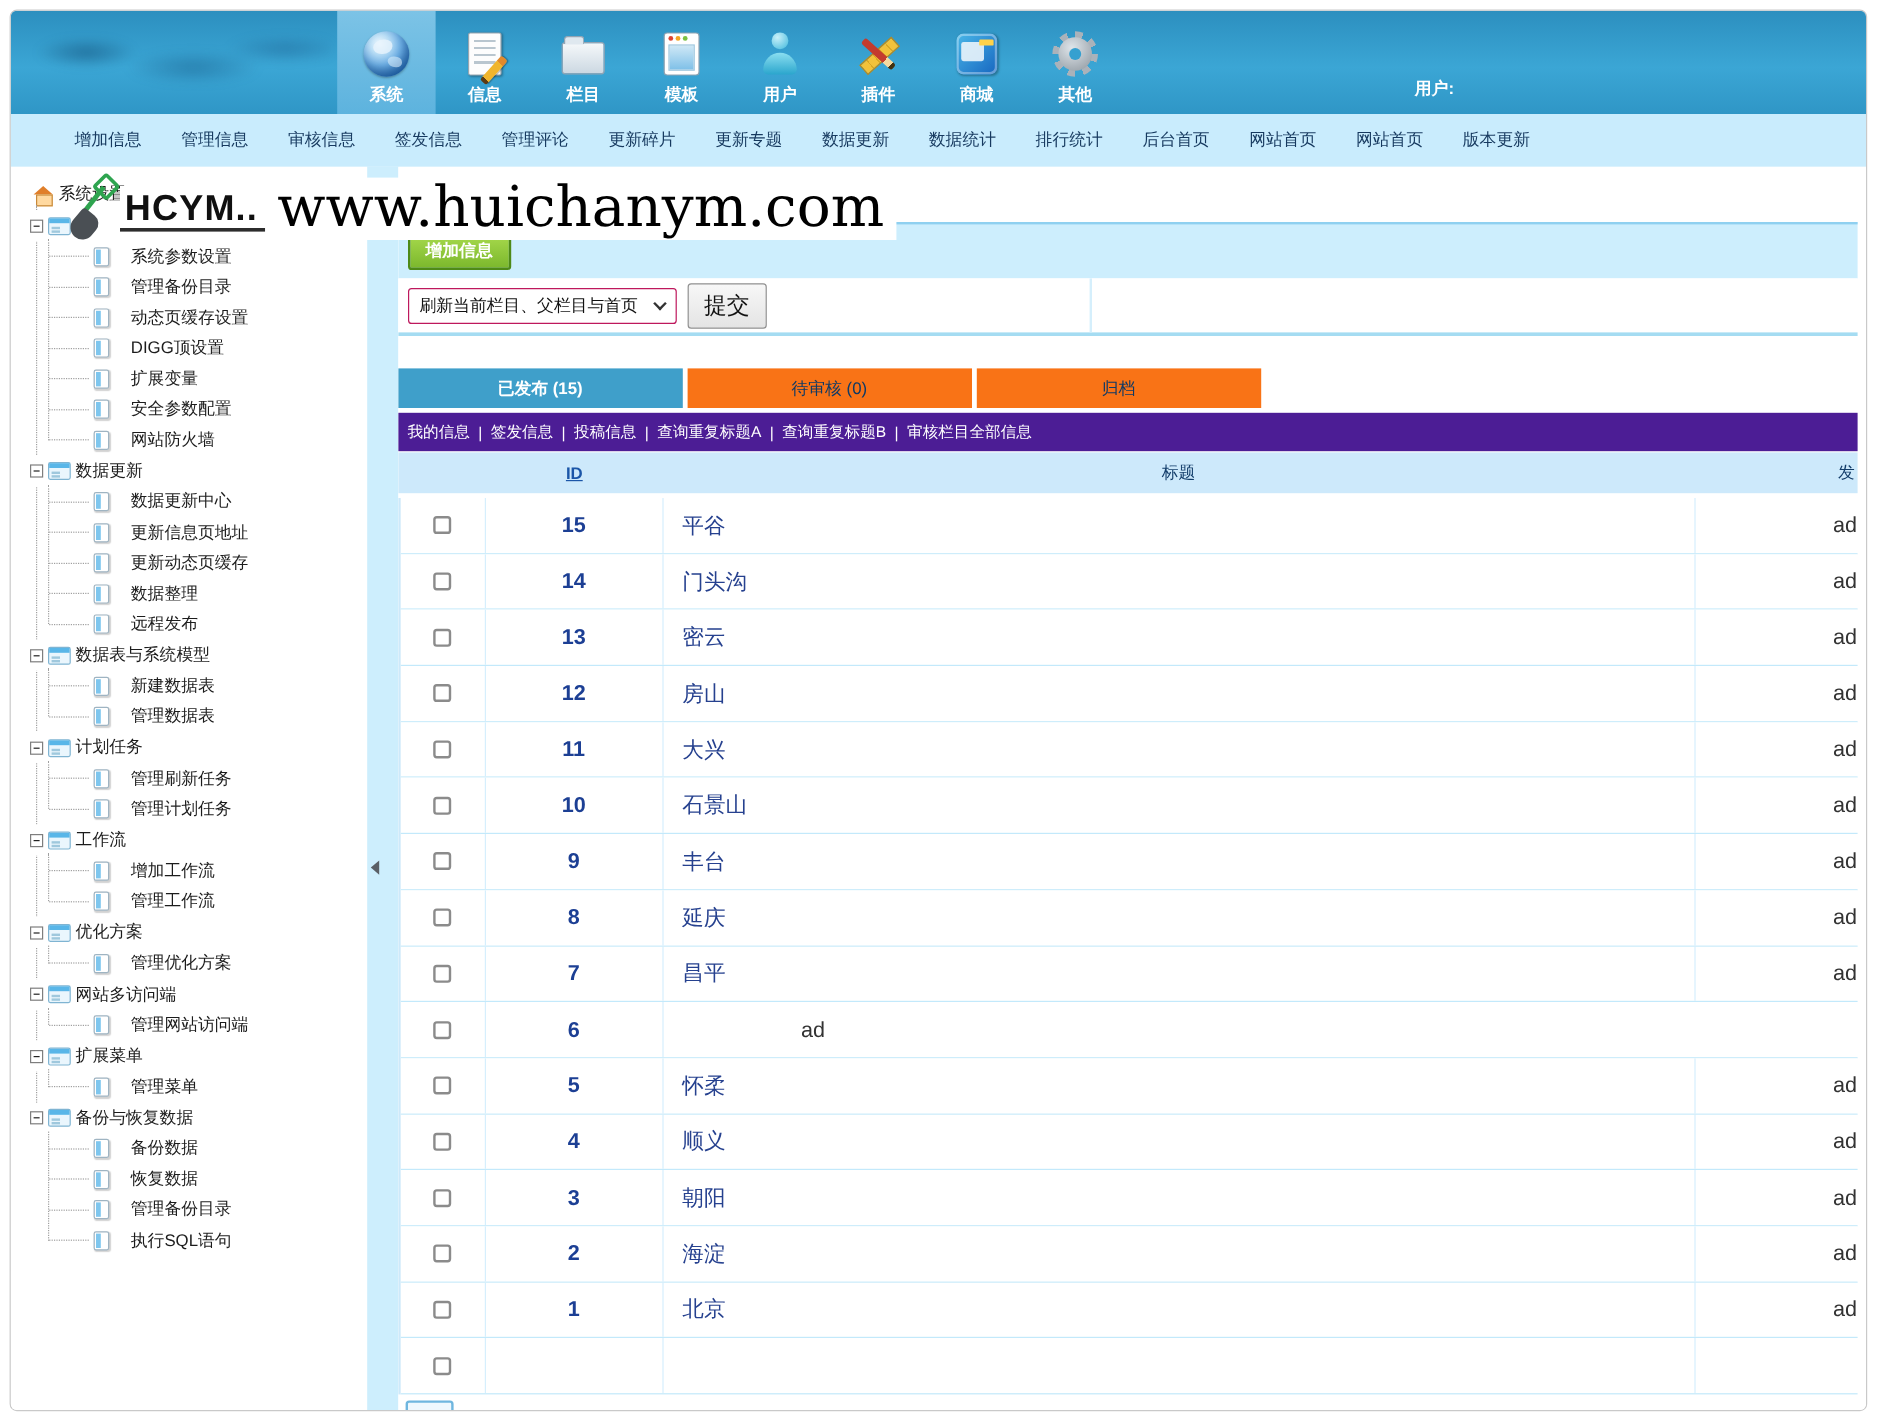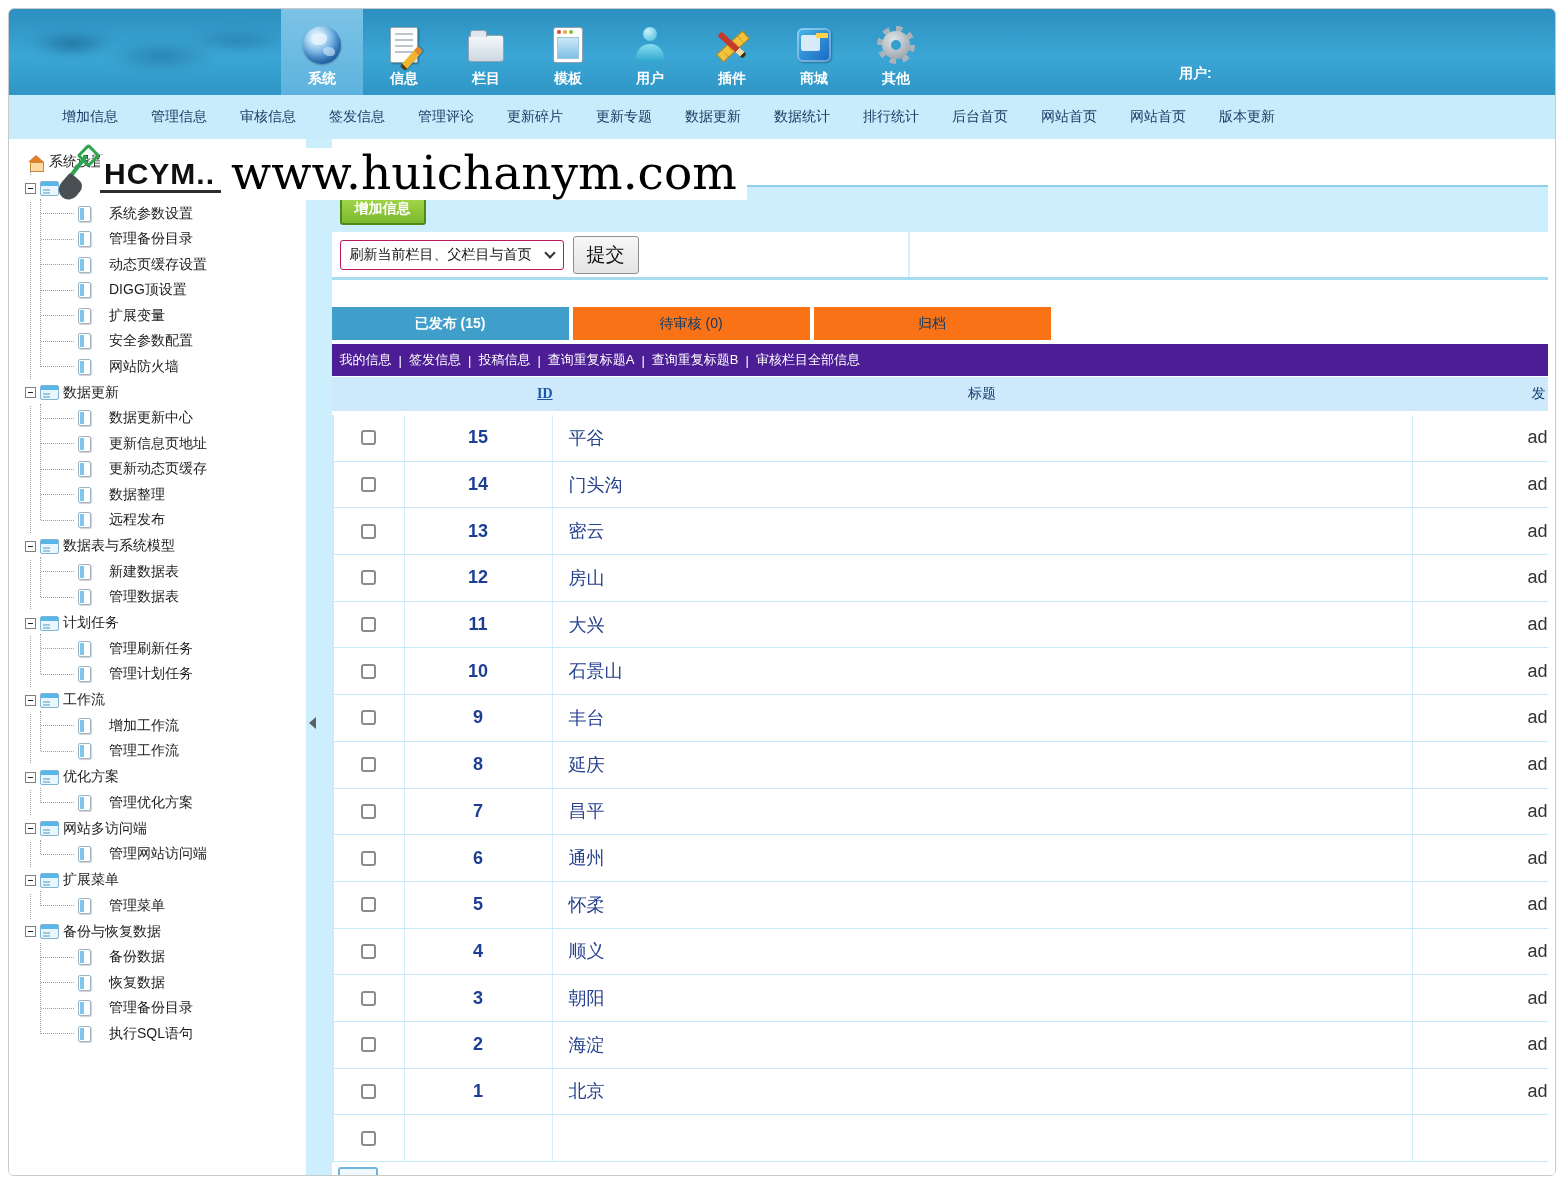--- a/index.html
+++ b/index.html
@@ -145,21 +145,21 @@
          background:#f97316; color:#0f3a66; cursor:pointer; }
   .tab.active { background:#3f9fca; color:#fff; font-weight:bold; }
   .link-bar { margin-top:4px; height:32px; width:1216px; background:#4c1d95; color:#fff;
               display:flex; align-items:center; padding-left:8px; font-size:13px; }
   .flink { cursor:pointer; white-space:nowrap; }
   .fsep { margin:0 7px; }
 
   .grid-header { display:flex; align-items:center; height:34px; width:1216px; background:#cde9fb;
                  font-size:14px; color:#123c69; margin-top:1px; }
   .h-check { width:73px; }
-  .h-id { width:148px; text-align:right;font-family:Liberation Serif, serif; }
+  .h-id { width:148px; text-align:center; }
   .h-id span { color:#1b56a8; text-decoration:underline; font-weight:bold; cursor:pointer; }
   .h-title { flex:1; text-align:center; }
   .h-pub { width:136px; text-align:right; padding-right:2px; overflow:hidden; white-space:nowrap; }
 
   .rows-area { border-left:2px solid #cde9fb; width:1216px; margin-top:4px; }
   .trow { display:flex; align-items:center; height:46.7px; border-bottom:1px solid #c3e9fb;
           background:#fff; font-size:18px; }
   .c-check { width:71px; display:flex; align-items:center; justify-content:center;
              border-right:1px solid #d6effd; align-self:stretch; }
   .cb { width:15px; height:15px; border:2px solid #8b8b8b; border-radius:3px; background:#fff; cursor:pointer; }
@@ -564,21 +564,20 @@
               </div>
               <div class="c-id">7</div>
               <div class="c-title">昌平</div>
               <div class="c-pub">ad</div>
             </div>
             <div class="trow">
               <div class="c-check">
                 <span class="cb"></span>
               </div>
               <div class="c-id">6</div>
-              <div class="c-title">通州</div>
               <div class="c-pub">ad</div>
             </div>
             <div class="trow">
               <div class="c-check">
                 <span class="cb"></span>
               </div>
               <div class="c-id">5</div>
               <div class="c-title">怀柔</div>
               <div class="c-pub">ad</div>
             </div>

